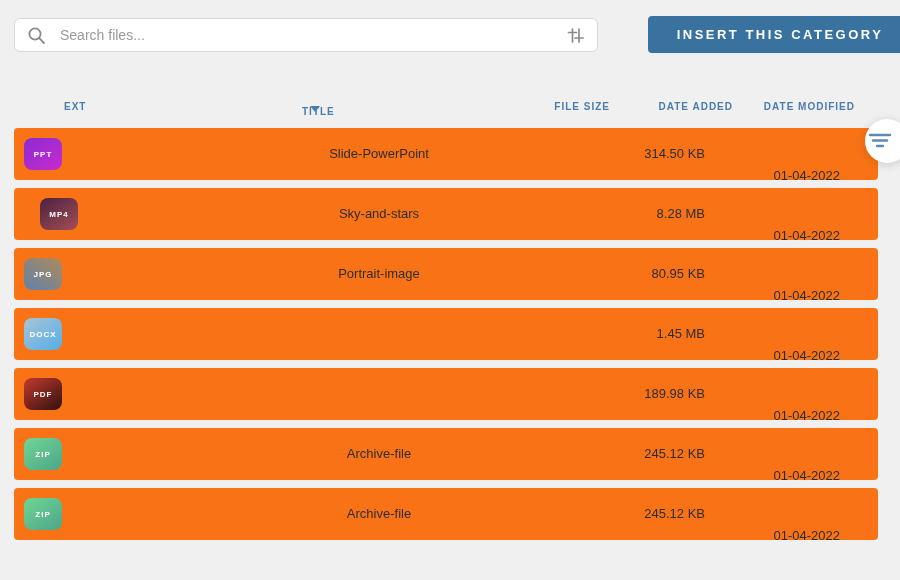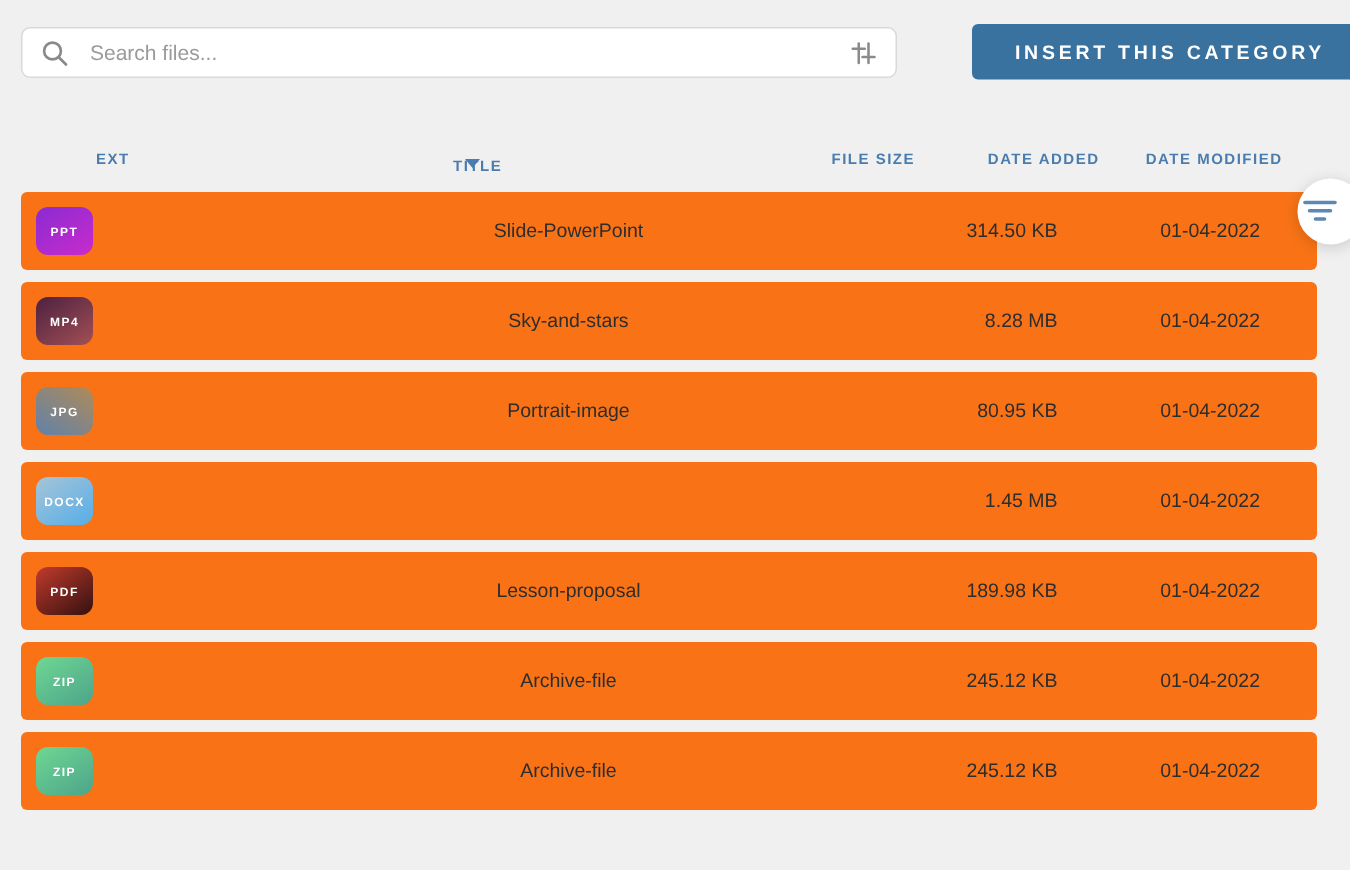--- a/index.html
+++ b/index.html
@@ -58,21 +58,21 @@
   }
   .badge {
     position:absolute; left:10px; top:10px; width:38px; height:32px;
     border-radius:8px; color:#ffffff; font-size:8px; font-weight:bold;
     letter-spacing:1px; display:flex; align-items:center; justify-content:center;
   }
   .cell { position:absolute; top:0; height:63px; line-height:52px;
           font-size:13px; color:#2d2d2d; white-space:nowrap; }
   .c-title { left:220px; width:290px; text-align:center; }
   .c-size  { right:173px; text-align:right; }
-  .c-date  { right:38px; text-align:center; }
+  .c-date  { right:38px; text-align:center;margin-top:22px; }
 
   
   .fab {
     position:absolute; left:865px; top:119px; width:44px; height:44px;
     border-radius:50%; background:#ffffff;
     box-shadow:0 2px 10px rgba(0,0,0,.16);
     display:flex; align-items:center; justify-content:center; cursor:pointer;
   }
   .fab svg { margin-right:14px; }
 </style>
@@ -111,39 +111,38 @@
 </div>
 
 <div class="rows">
     <div class="file-row">
     <span class="badge" style="background: linear-gradient(145deg, rgb(138, 43, 211), rgb(201, 43, 203));">PPT</span>
     <span class="cell c-title">Slide-PowerPoint</span>
     <span class="cell c-size">314.50 KB</span>
     <span class="cell c-date">01-04-2022</span>
   </div>
     <div class="file-row">
-    <span class="badge" style="background: linear-gradient(145deg, rgb(76, 33, 64), rgb(163, 79, 85));">MP4</span>
+    <span class="badge" style="background: linear-gradient(145deg, rgb(76, 33, 64), rgb(163, 79, 85)); margin-left: 16px;">MP4</span>
     <span class="cell c-title">Sky-and-stars</span>
     <span class="cell c-size">8.28 MB</span>
     <span class="cell c-date">01-04-2022</span>
   </div>
     <div class="file-row">
     <span class="badge" style="background: linear-gradient(215deg, rgb(176, 138, 88), rgb(95, 130, 171));">JPG</span>
     <span class="cell c-title">Portrait-image</span>
     <span class="cell c-size">80.95 KB</span>
     <span class="cell c-date">01-04-2022</span>
   </div>
     <div class="file-row">
     <span class="badge" style="background: linear-gradient(145deg, rgb(167, 196, 215), rgb(85, 174, 232));">DOCX</span>
     <span class="cell c-size">1.45 MB</span>
     <span class="cell c-date">01-04-2022</span>
   </div>
     <div class="file-row">
     <span class="badge" style="background: linear-gradient(145deg, rgb(194, 58, 44), rgb(51, 17, 16));">PDF</span>
-    <span class="cell c-title">Lesson-proposal</span>
     <span class="cell c-size">189.98 KB</span>
     <span class="cell c-date">01-04-2022</span>
   </div>
     <div class="file-row">
     <span class="badge" style="background: linear-gradient(145deg, rgb(111, 215, 147), rgb(77, 164, 138));">ZIP</span>
     <span class="cell c-title">Archive-file</span>
     <span class="cell c-size">245.12 KB</span>
     <span class="cell c-date">01-04-2022</span>
   </div>
     <div class="file-row">

